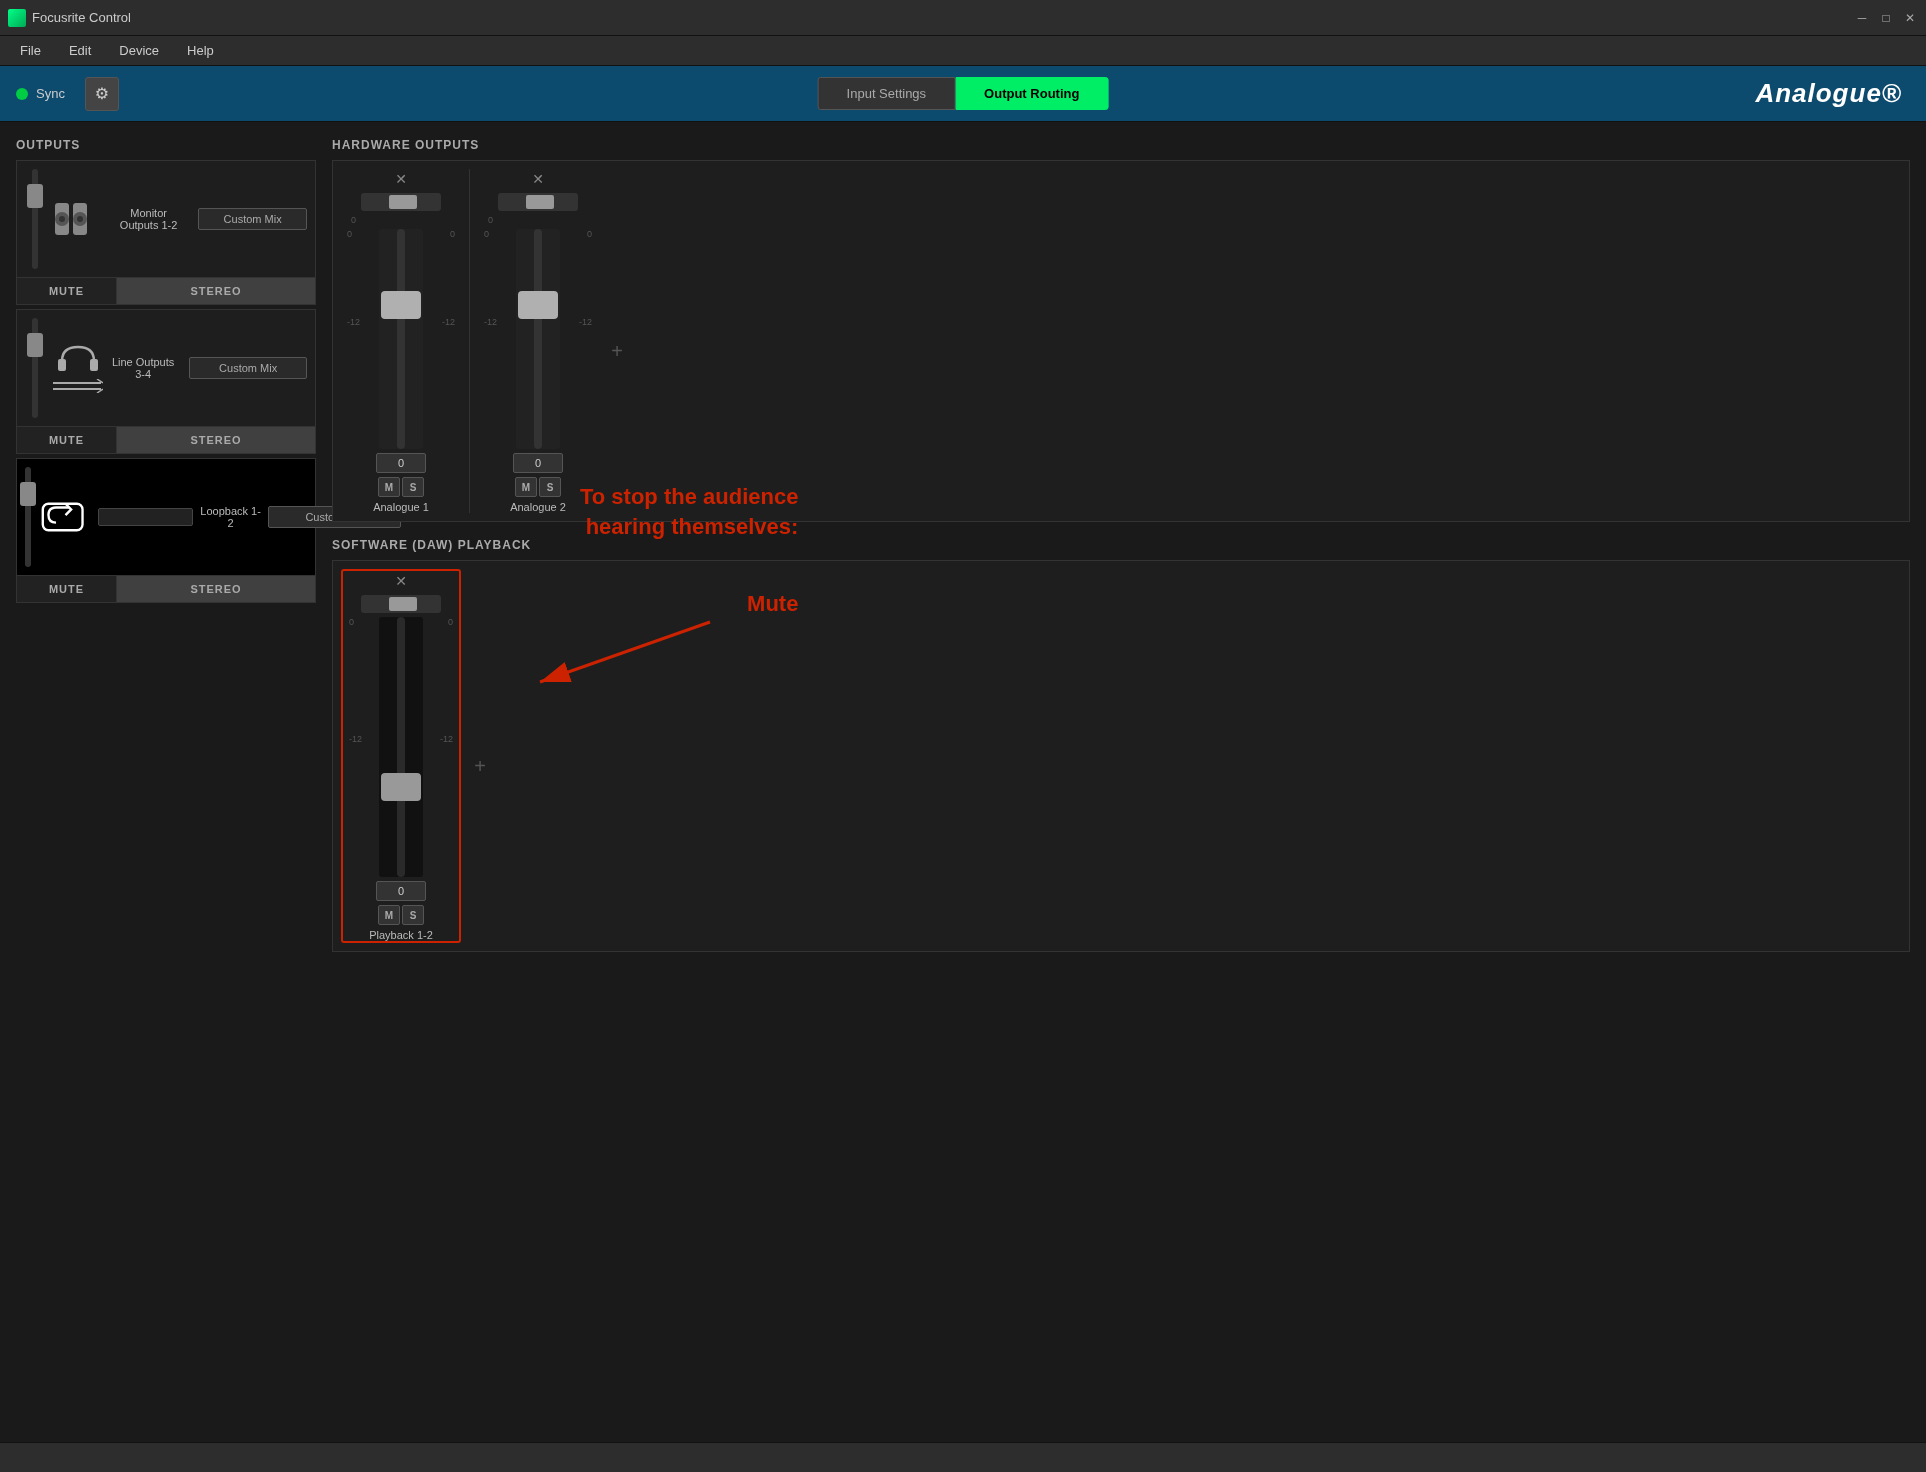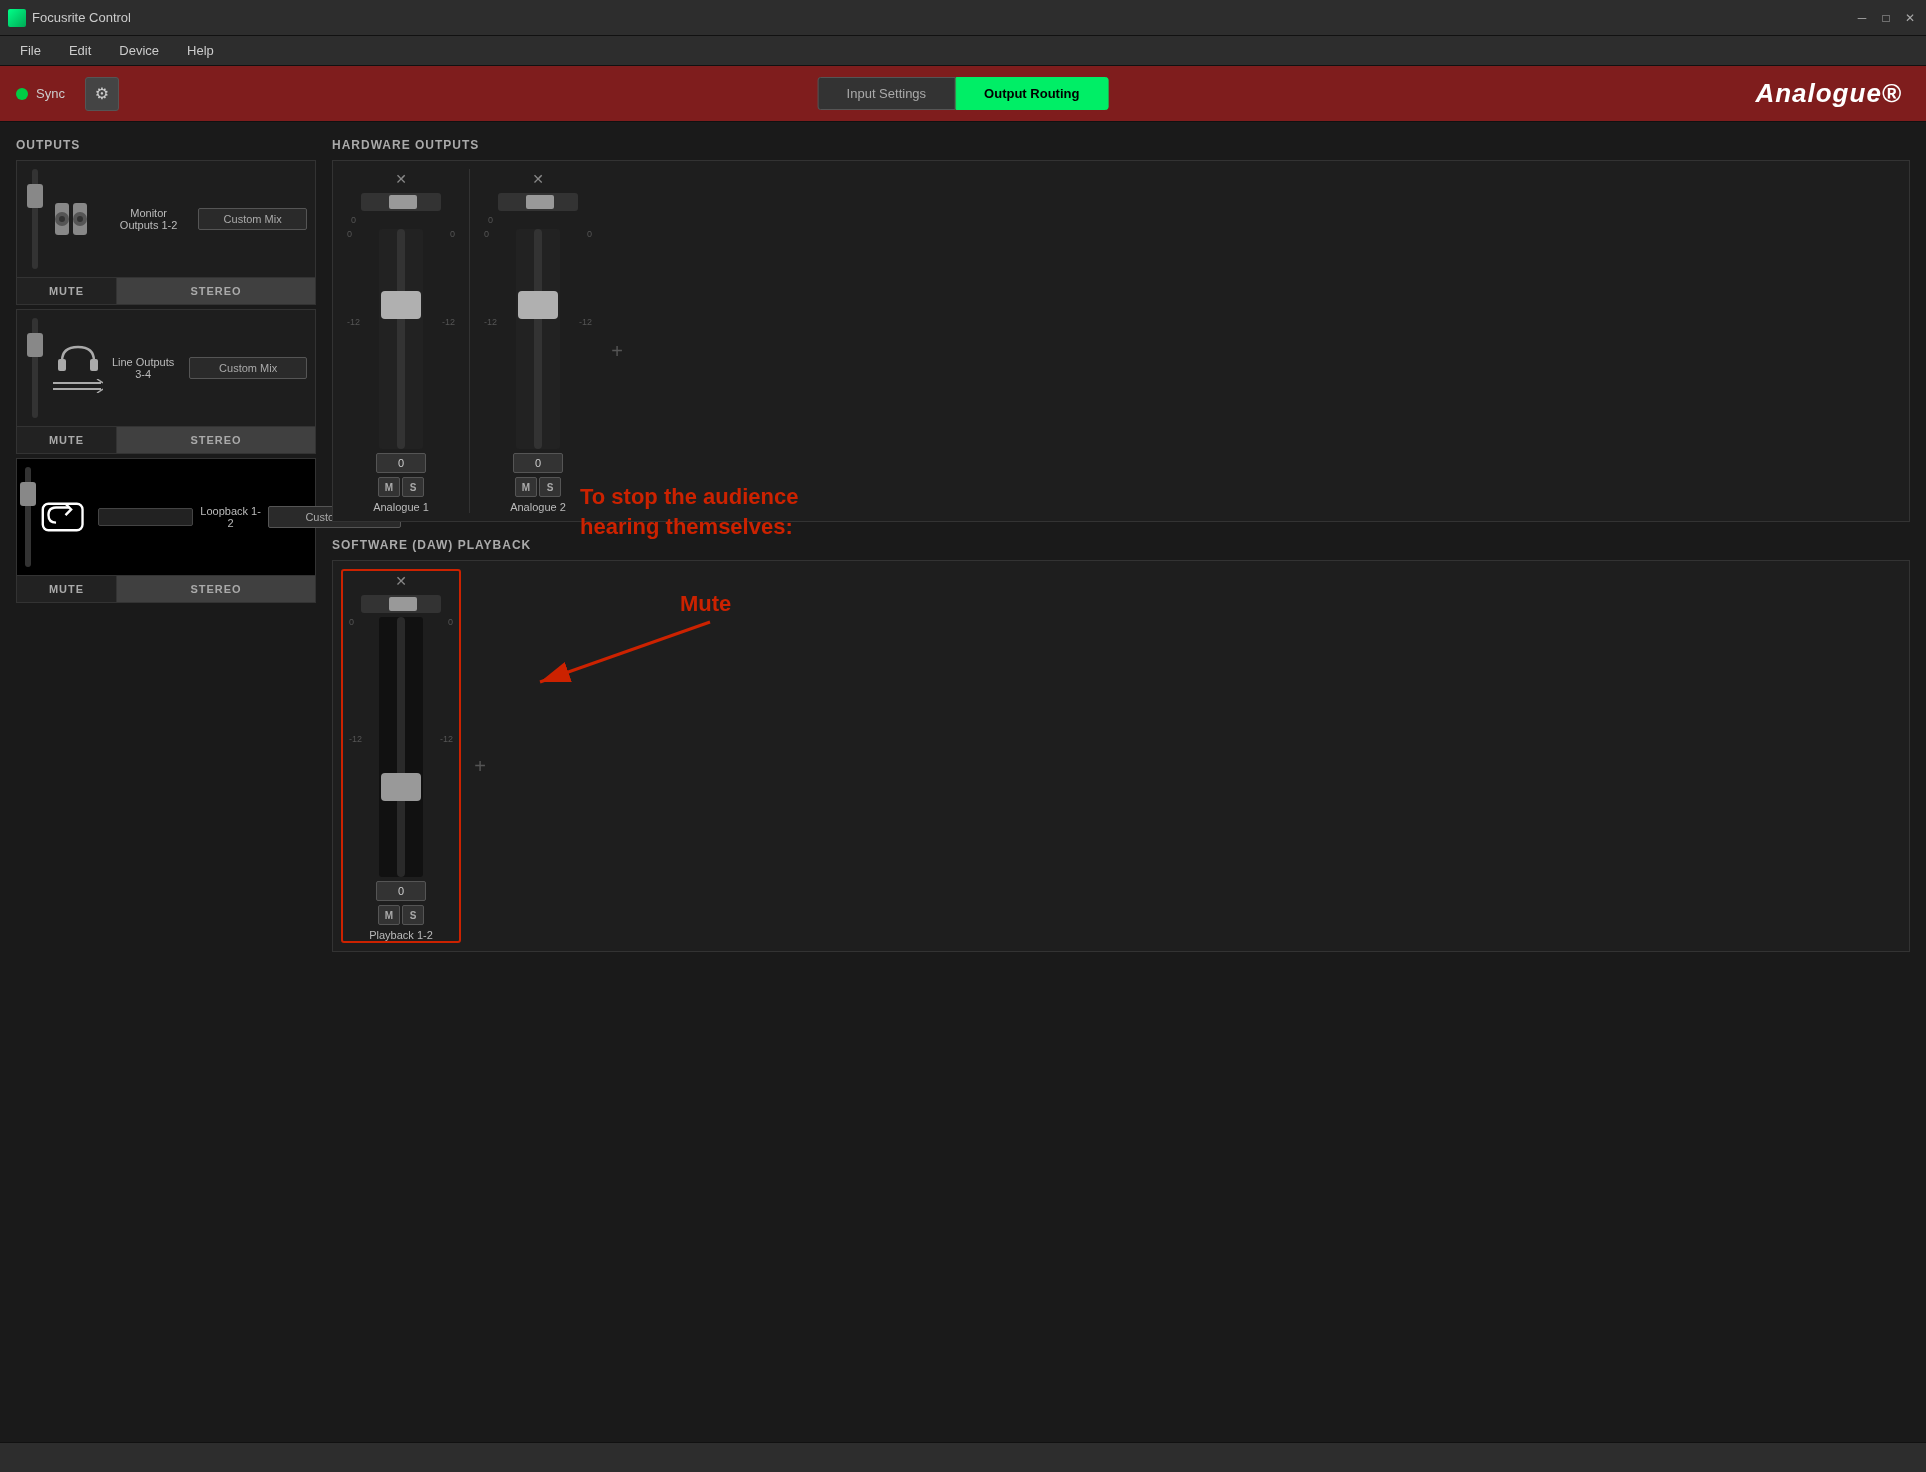--- a/index.html
+++ b/index.html
@@ -62,21 +62,21 @@
     }
     .menu-item {
       color: #ccc;
       font-size: 13px;
       cursor: pointer;
       padding: 2px 4px;
     }
 
     
     .toolbar {
-      background: #7f1d1d;
+      background: #0c4a6e;
       height: 56px;
       display: flex;
       align-items: center;
       padding: 0 16px;
       border-bottom: 1px solid #111;
       position: relative;
     }
     .sync-area {
       display: flex;
       align-items: center;
@@ -599,21 +599,21 @@
           </div>
           <div class="channel-name">Playback 1-2</div>
         </div>
 
         <div class="add-channel-btn">+</div>
       </div>
     </div>
 
   </div>
 
-  <div style="position:absolute;left:580px;top:360px;pointer-events:none;">
+  <div style="position:absolute;left:580px;top:360px;pointer-events:none;text-align:right;">
     <div style="color:#cc2200;font-size:22px;font-weight:bold;line-height:1.35;">
       <span>To stop the audience</span><br>
       <span>hearing themselves:</span>
     </div>
     <div style="color:#cc2200;font-size:22px;font-weight:bold;margin-top:50px;margin-left:100px;">Mute</div>
 
     <svg width="200" height="100" style="position:absolute;left:-60px;top:120px;">
       <defs>
         <marker id="arrowhead" markerWidth="10" markerHeight="7" refX="10" refY="3.5" orient="auto">
           <polygon points="0 0, 10 3.5, 0 7" fill="#cc2200"></polygon>

